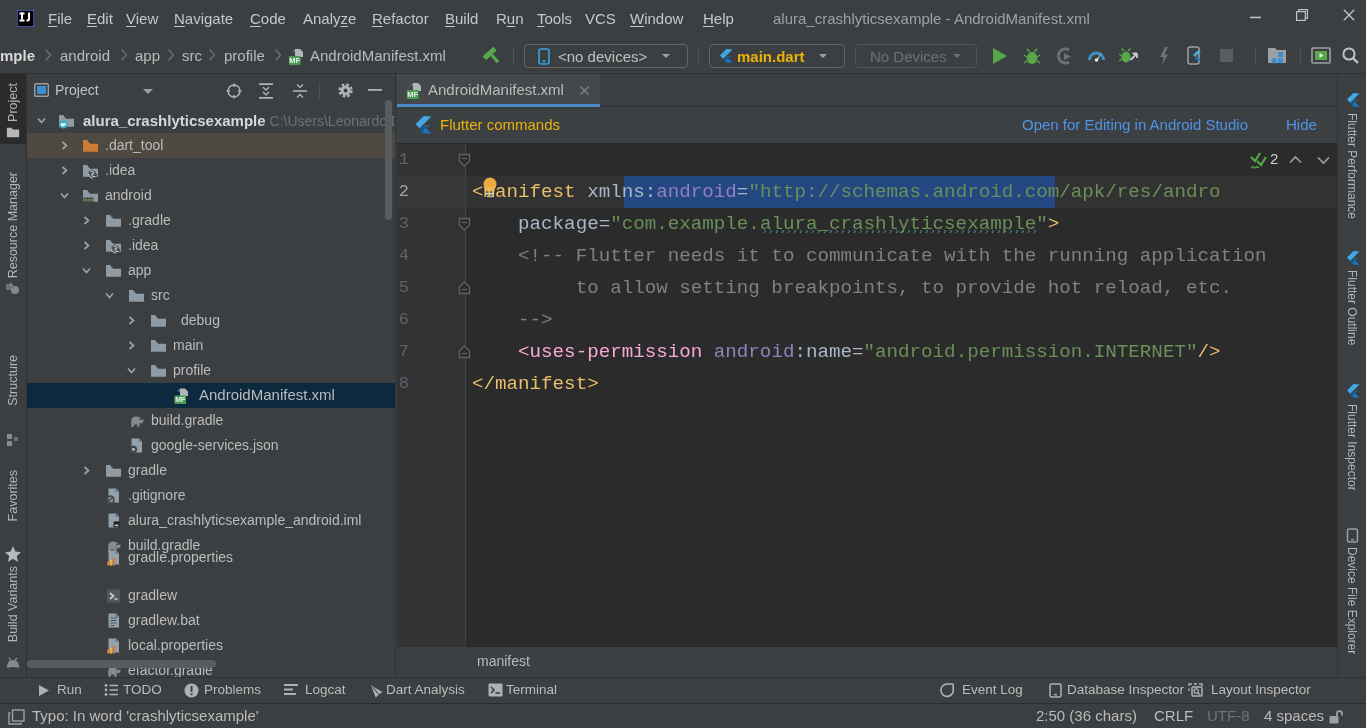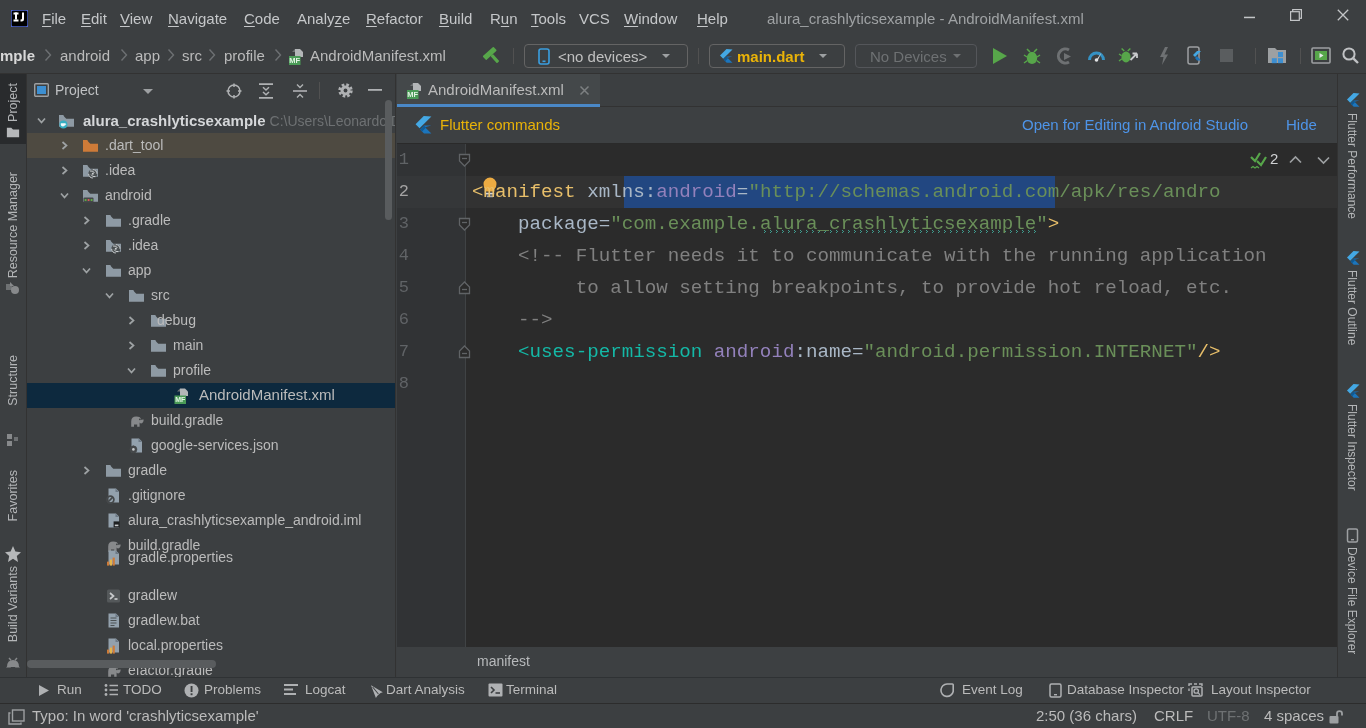--- a/index.html
+++ b/index.html
@@ -2,21 +2,21 @@
 <html><head>
 <meta charset="utf-8">
 <style>
 * { margin:0; padding:0; box-sizing:border-box; }
 html,body { width:1366px; height:728px; overflow:hidden; background:#3c3f41; }
 body { font-family:"Liberation Sans", sans-serif; color:#bbbbbb; }
 #app { position:absolute; left:0; top:0; width:1366px; height:728px; background:#3c3f41; }
 .abs { position:absolute; }
 
 
-#titlebar { position:absolute; left:0; top:0; width:1090px; height:38px; background:#3c3f41; }
+#titlebar { position:absolute; left:6px; top:0; width:1090px; height:38px; background:#3c3f41; }
 .menuitem { position:absolute; top:10px; font-size:15px; color:#c5c7c9; white-space:nowrap; }
 .menuitem u { text-decoration:underline; text-underline-offset:2px; }
 #wtitle { position:absolute; top:10px; left:767px; font-size:15px; color:#9fa2a4; }
 
 
 #toolbar { position:absolute; left:0; top:38px; width:1366px; height:36px; background:#3c3f41; border-bottom:1px solid #323232; }
 .crumb { position:absolute; top:9px; font-size:15px; color:#bbbbbb; white-space:nowrap; }
 .combo { position:absolute; top:6px; height:24px; border:1px solid #646464; border-radius:4px; }
 .combotext { position:absolute; top:3px; font-size:15px; color:#c0c0c0; white-space:nowrap; }
 .arrowdown { position:absolute; width:0; height:0; border-left:4.5px solid transparent; border-right:4.5px solid transparent; border-top:4.5px solid #9da0a2; }
@@ -418,21 +418,21 @@
           </svg>
           <span class="tlabel" style="left:124px">src</span>
         </div>
       <div class="trow" style="top:234px">
           <svg class="chev" style="left:99px">
             <use href="#chevR"></use>
           </svg>
           <svg class="ticon" style="left:123px">
             <use href="#fold"></use>
           </svg>
-          <span class="tlabel" style="left:130px">debug</span>
+          <span class="tlabel" style="left:154px">debug</span>
         </div>
       <div class="trow" style="top:259px">
           <svg class="chev" style="left:99px">
             <use href="#chevR"></use>
           </svg>
           <svg class="ticon" style="left:123px">
             <use href="#fold"></use>
           </svg>
           <span class="tlabel" style="left:146px">main</span>
         </div>
@@ -580,21 +580,22 @@
       <svg class="abs" style="left:86px;top:33px" width="14" height="21" viewBox="0 0 14 21">
           <path d="M7 0.5 A6.5 6.5 0 0 1 13.5 7 Q13.5 10.5 11.5 12.3 L11.5 14.5 L2.5 14.5 L2.5 12.3 Q0.5 10.5 0.5 7 A6.5 6.5 0 0 1 7 0.5 Z" fill="#ecab42"></path>
           <rect x="2.8" y="15.7" width="8.4" height="1.8" fill="#d4d6d8"></rect>
           <path d="M3.4 18.5 L10.6 18.5 L9.9 20.2 L4.1 20.2 Z" fill="#a9abad"></path>
         </svg>
       <div class="codeline" style="top:0"><span style="color:#e8bf6a">&lt;manifest</span> xmlns:<span style="color:#9381bb">android</span>=<span style="color:#6a8f59">"http://schemas.android.com/apk/res/andro</span></div>
       <div class="codeline" style="top:32px">    package=<span style="color:#6a8f59">"com.example.<span id="wave">alura_crashlyticsexample</span>"</span><span style="color:#e8bf6a">&gt;</span></div>
       <div class="codeline" style="top:64px;color:#808080">    &lt;!-- Flutter needs it to communicate with the running application</div>
       <div class="codeline" style="top:96px;color:#808080">         to allow setting breakpoints, to provide hot reload, etc.</div>
       <div class="codeline" style="top:128px;color:#808080">    --&gt;</div>
-      <div class="codeline" style="top:160px">    <span style="color:#14b8a6">&lt;uses-permission</span> <span style="color:#9381bb">android</span>:name=<span style="color:#6a8f59">"android.permission.INTERNET"</span><span style="color:#e8bf6a">/&gt;</span></div>
+      <div class="codeline" style="top:160px">    <span style="color:#f9a8d4">&lt;uses-permission</span> <span style="color:#9381bb">android</span>:name=<span style="color:#6a8f59">"android.permission.INTERNET"</span><span style="color:#e8bf6a">/&gt;</span></div>
+      <div class="codeline" style="top:192px"><span style="color:#e8bf6a">&lt;/manifest&gt;</span></div>
       <svg class="abs" style="left:853px;top:6px" width="17" height="20" viewBox="0 0 17 20">
           <path d="M1 7 L5 11 L10 3" fill="none" stroke="#57a64a" stroke-width="2.2"></path>
           <path d="M7 11 L11 15 L16 7" fill="none" stroke="#57a64a" stroke-width="2.2"></path>
           <path d="M1 18 L3 16.5 L5 18 L7 16.5 L9 18" fill="none" stroke="#57a64a" stroke-width="1.3"></path>
         </svg>
       <span class="abs" style="left:873px;top:6px;font-size:15px;color:#cfd1d3">2</span>
       <svg class="abs" style="left:891px;top:10px" width="15" height="12" viewBox="0 0 15 12">
           <path d="M2 8.5 L7.5 3 L13 8.5" fill="none" stroke="#9da0a2" stroke-width="1.7"></path>
         </svg>
       <svg class="abs" style="left:919px;top:10px" width="15" height="12" viewBox="0 0 15 12">

